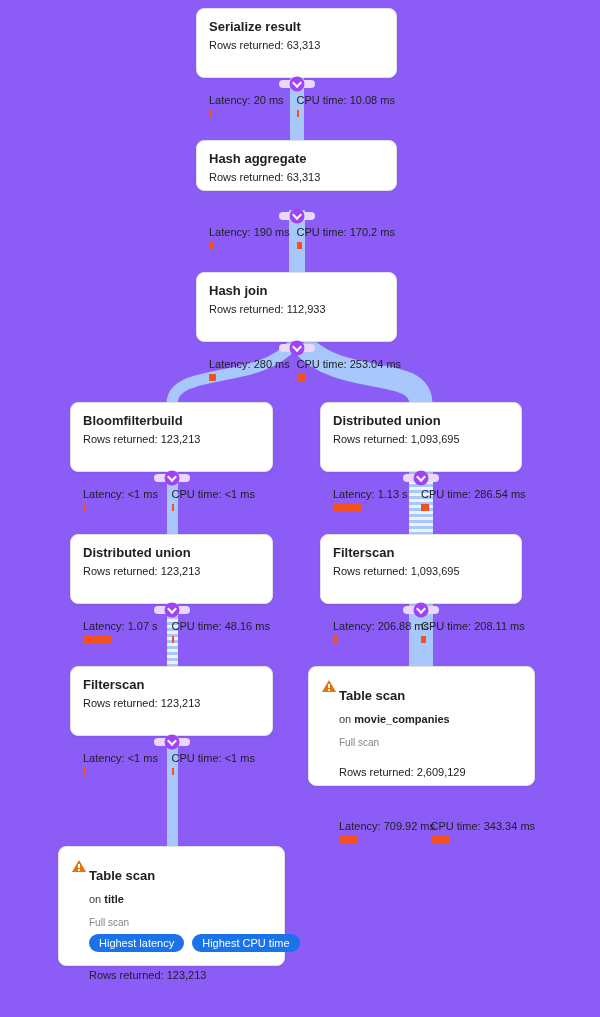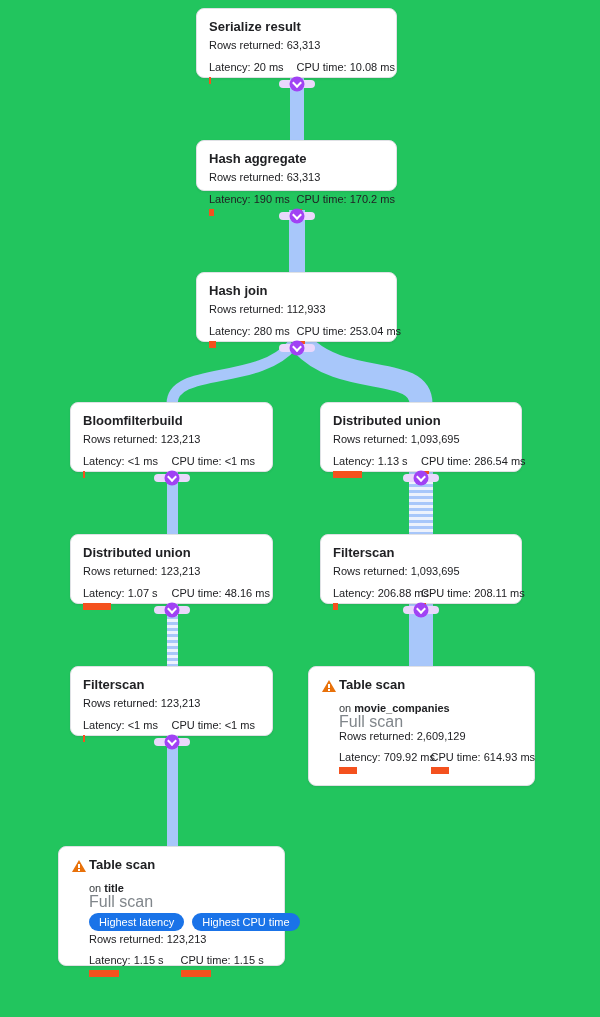--- a/index.html
+++ b/index.html
@@ -1,45 +1,45 @@
 <!DOCTYPE html>
 <html><head>
 <meta charset="utf-8">
 <style>
   html,body{margin:0;padding:0;background:#f8f9fa;font-family:"Liberation Sans",sans-serif;}
-  .canvas{position:relative;width:600px;height:1017px;background:#22c55e;overflow:hidden;}
+  .canvas{position:relative;width:600px;height:1017px;background:#8b5cf6;overflow:hidden;}
 
   
   .link{position:absolute;background:#a8c7fa;z-index:0;}
   .link.striped{background:repeating-linear-gradient(to bottom,#a8c7fa 0px,#a8c7fa 3px,#edf2fc 3px,#edf2fc 6px);}
   .split{position:absolute;z-index:0;}
 
   
   .card{position:absolute;box-sizing:border-box;background:#fff;border:1px solid #dfe1e5;
         border-radius:8px;box-shadow:0 1px 2px rgba(60,64,67,.12);padding:10px 12px;z-index:1;}
   .title{font-size:13px;font-weight:700;color:#202124;line-height:16px;}
   .rows{font-size:11px;color:#202124;margin-top:4px;line-height:13px;}
   .mrow{display:flex;margin-top:9px;}
-  .metric{flex:1;min-width:0;}
+  .metric{flex:1;min-width:0;margin-top:33px;}
   .mtext{font-size:11px;color:#202124;line-height:13px;white-space:nowrap;}
   .mbar{height:7px;margin-top:3px;background:#f4511e;width:2px;}
 
   
-  .ts{padding:10px 12px 10px 30px;}
+  .ts{padding:21px 12px 10px 30px;}
   .warn{position:absolute;left:13px;top:13px;width:14px;height:12px;background:#e8710a;
         clip-path:polygon(50% 0,100% 100%,0 100%);}
   .warn::after{content:"";position:absolute;left:6px;top:4px;width:2px;height:4px;background:#fff;}
   .warn::before{content:"";position:absolute;left:6px;top:9px;width:2px;height:2px;background:#fff;}
   .online{font-size:11px;color:#3c4043;margin-top:9px;line-height:13px;}
   .online b{color:#202124;}
-  .scantype{font-size:16px;color:#80868b;margin-top:0;line-height:13px;}
+  .scantype{font-size:10px;color:#80868b;margin-top:10px;line-height:13px;}
   .badges{display:flex;gap:8px;margin-top:5px;}
   .badge{display:inline-block;background:#1a73e8;color:#fff;font-size:11px;line-height:12px;
          padding:3px 10px;border-radius:10px;white-space:nowrap;}
-  .ts .rows{margin-top:2px;}
+  .ts .rows{margin-top:17px;}
   .ts .mrow{margin-top:8px;}
 
   
   .conn{position:absolute;width:36px;height:8px;background:#ead8fc;border-radius:4px;z-index:2;cursor:pointer;}
   .dot{position:absolute;left:50%;top:50%;transform:translate(-50%,-50%);width:15px;height:15px;
        border-radius:50%;background:#a142f4;}
   .dot::after{content:"";position:absolute;left:4px;top:3px;width:5px;height:5px;
        border-right:2px solid #fff;border-bottom:2px solid #fff;transform:rotate(45deg);}
 </style>
 </head>
@@ -184,21 +184,21 @@
     <div class="title">Table scan</div>
     <div class="online"><span>on</span> <b>movie_companies</b></div>
     <div class="scantype">Full scan</div>
     <div class="rows"><span>Rows returned:</span> <span>2,609,129</span></div>
     <div class="mrow">
       <div class="metric">
         <div class="mtext"><span>Latency:</span> <span>709.92 ms</span></div>
         <div class="mbar" style="width: 18px;"></div>
       </div>
       <div class="metric">
-        <div class="mtext"><span>CPU time:</span> <span>614.93 ms</span></div>
+        <div class="mtext"><span>CPU time:</span> <span>343.34 ms</span></div>
         <div class="mbar" style="width: 18px;"></div>
       </div>
     </div>
   </div>
 
   <div class="card ts" style="left:58px;top:846px;width:227px;height:120px;">
     <span class="warn"></span>
     <div class="title">Table scan</div>
     <div class="online"><span>on</span> <b>title</b></div>
     <div class="scantype">Full scan</div>

